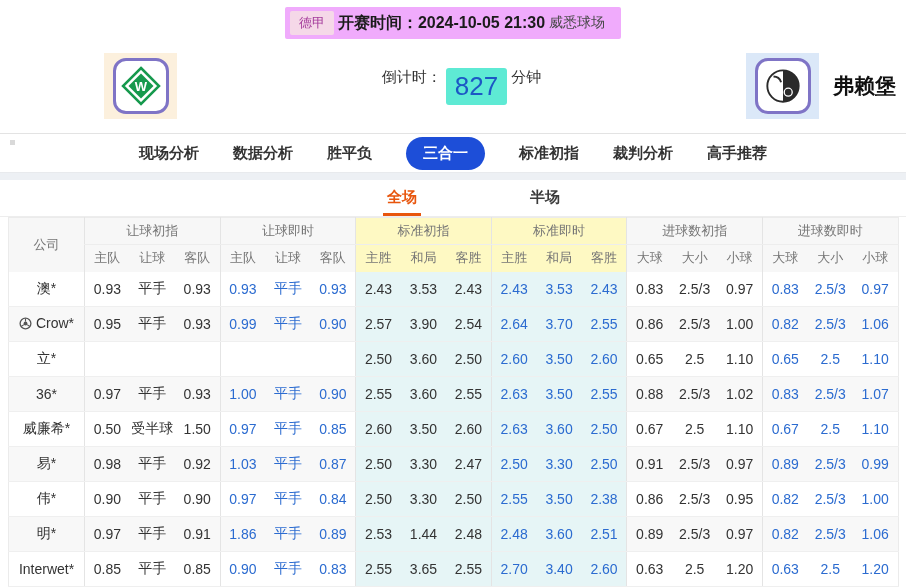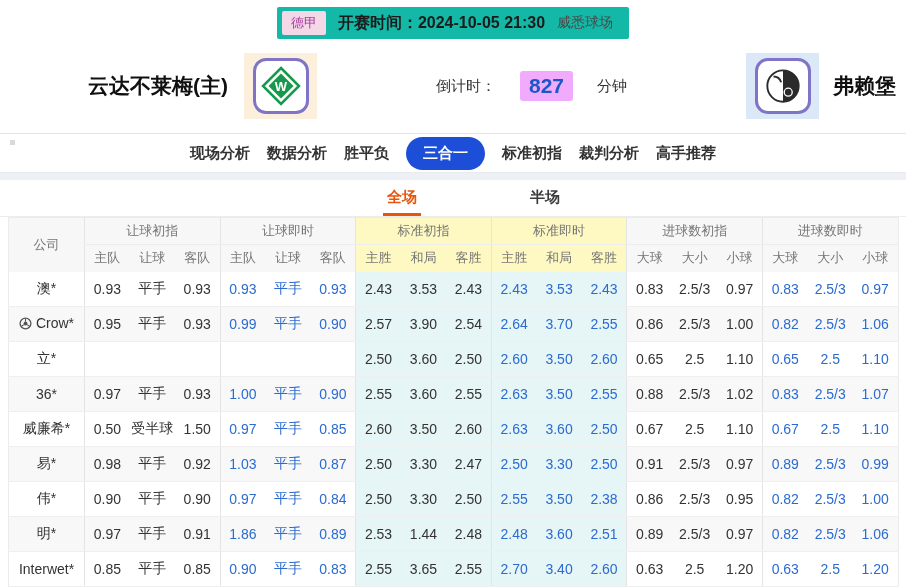--- a/index.html
+++ b/index.html
@@ -1,41 +1,41 @@
 <!DOCTYPE html>
 <html><head>
 <meta charset="utf-8">
 <style>
   * { box-sizing: border-box; margin: 0; padding: 0; }
   html,body { width: 906px; height: 587px; background:#fff; overflow:hidden;
     font-family:"Liberation Sans","DejaVu Sans",sans-serif; }
 
   
   .top-strip { display:flex; justify-content:center; padding-top:7px; }
-  .top-inner { display:flex; align-items:center; gap:12px; background:#14b8a6;
+  .top-inner { display:flex; align-items:center; gap:4px; background:#f0abfc;
     padding:4px 16px 4px 5px; border-radius:2px; }
   .league-badge { background:#f5d8e8; color:#a43a9b; font-size:13px; padding:3px 9px; border-radius:2px; }
   .kickoff { font-size:16px; font-weight:bold; color:#1b1b1b; }
   .venue { font-size:14px; color:#4a4a4a; }
 
   
   .team-row { display:flex; align-items:center; height:94px; padding:0 10px 0 88px; }
   .team-name { font-size:21px; font-weight:bold; color:#101010; white-space:nowrap; }
   .logo-box { width:73px; height:66px; display:flex; align-items:center; justify-content:center; margin:0 4px 0 16px; }
   .logo-box.home { background:#fcf0dd; }
   .logo-box.away { background:#dbe8f8; margin:0 14px 0 4px; }
   .logo-frame { width:56px; height:56px; background:#fff; border:3px solid #7f74c6; border-radius:13px;
     display:flex; align-items:center; justify-content:center; }
-  .countdown { flex:1; display:flex; align-items:center; justify-content:center; gap:24px; }
+  .countdown { flex:1; display:flex; justify-content:center; gap:4px; }
   .cd-label,.cd-unit { font-size:15px; color:#333; }
-  .cd-value { font-size:21px; font-weight:bold; color:#1c57c5; background:#f0abfc; padding:3px 9px; border-radius:3px; }
+  .cd-value { font-size:26px; font-weight:normal; color:#1c57c5; background:#5eead4; padding:3px 9px; border-radius:3px; }
 
   
   .nav-bar { position:relative; height:40px; border-top:1px solid #e3e3e3; border-bottom:1px solid #e8eaed;
-    display:flex; align-items:center; justify-content:center; gap:17px; background:#fff; }
+    display:flex; align-items:center; justify-content:center; gap:34px; background:#fff; }
   .nav-deco { position:absolute; left:10px; top:6px; width:5px; height:5px; background:#d9d9d9; }
   .nav-item { font-size:15px; font-weight:600; color:#333; cursor:pointer; white-space:nowrap; }
   .nav-item.active { background:#1d4ed8; color:#fff; padding:7px 17px; border-radius:17px;text-align:right; }
 
   .section-gap { height:7px; background:#edf0f4; }
 
   
   .period-tabs { display:flex; justify-content:center; gap:64px; align-items:flex-end;
     height:37px; border-bottom:1px solid #ededed; background:#fff; }
   .period-tab { font-size:15px; font-weight:bold; color:#3c3c3c; padding:0 4px 9px 4px; cursor:pointer;margin-left:41px; }
@@ -65,21 +65,20 @@
 
 <div class="top-strip">
   <div class="top-inner">
     <span class="league-badge">德甲</span>
     <span class="kickoff"><span>开赛时间：</span><span>2024-10-05 21:30</span></span>
     <span class="venue">威悉球场</span>
   </div>
 </div>
 
 <div class="team-row">
-  <span class="team-name">云达不莱梅(主)</span>
   <div class="logo-box home">
     <div class="logo-frame">
       <svg width="40" height="40" viewBox="0 0 40 40">
         <polygon points="20,2 38,20 20,38 2,20" fill="#fff" stroke="#16994d" stroke-width="2.5"></polygon>
         <polygon points="20,7.5 32.5,20 20,32.5 7.5,20" fill="#16994d"></polygon>
         <text x="20" y="25" text-anchor="middle" font-size="13" font-weight="bold" fill="#fff" font-family="Liberation Sans,sans-serif">W</text>
       </svg>
     </div>
   </div>
   <div class="countdown">

